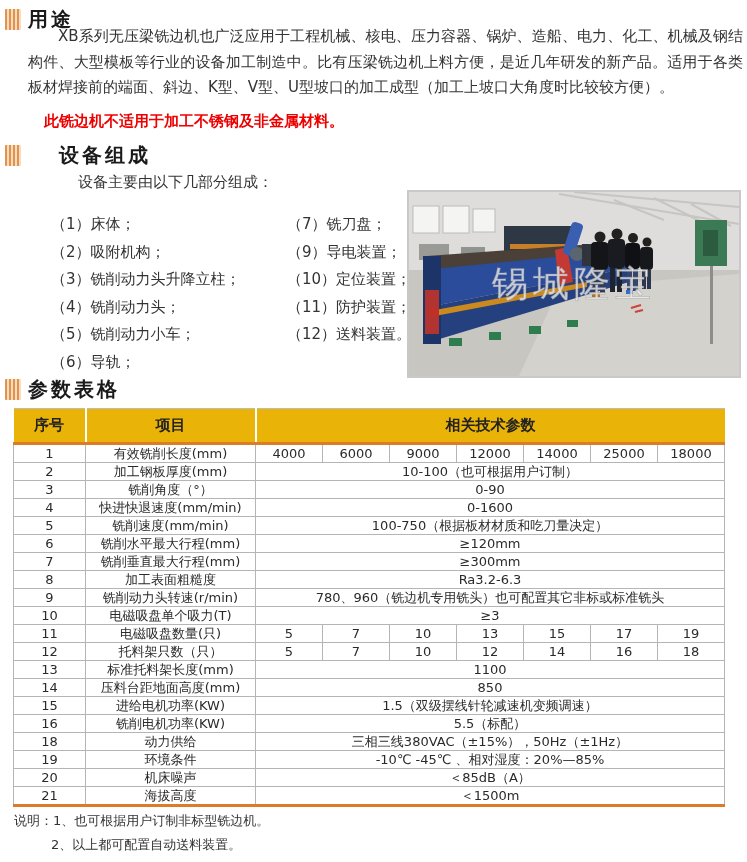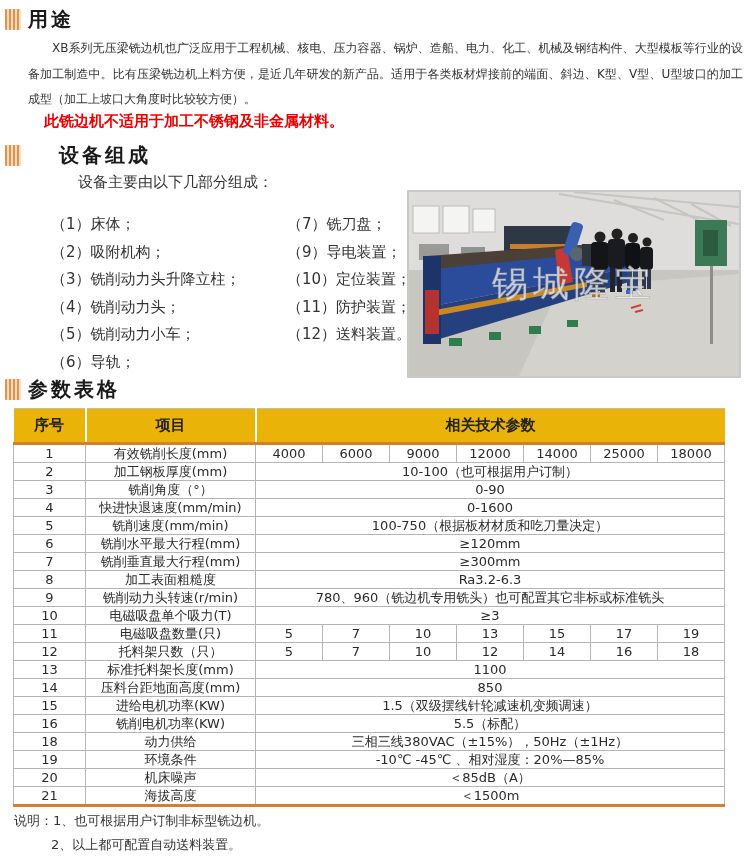--- a/index.html
+++ b/index.html
@@ -5,21 +5,21 @@
   html,body{margin:0;padding:0;background:#fff;}
   body{font-family:"DejaVu Sans","Liberation Sans",sans-serif;color:#333;}
   .page{position:relative;width:747px;height:862px;background:#fff;overflow:hidden;}
 
   
   .sec-title{position:absolute;display:flex;align-items:center;gap:7px;}
   .stripe-icon{width:16px;height:21px;background:repeating-linear-gradient(90deg,#e2924c 0 2px,#f6ddbf 2px 4px);border-radius:1px;}
   .sec-title .t{font-size:20px;font-weight:bold;color:#1a1a1a;letter-spacing:3px;}
 
   
-  .para{position:absolute;top:36px;left:28px;width:715px;font-size:12px;line-height:25.5px;color:#333;text-indent:2em;text-align:justify;}
+  .para{position:absolute;top:24px;left:28px;width:715px;font-size:15px;line-height:25.5px;color:#333;text-indent:2em;text-align:justify;}
   .warning{position:absolute;top:112px;left:44px;font-size:15px;font-weight:bold;color:#ee0000;}
 
   
   .intro{position:absolute;top:173px;left:30px;font-size:15px;color:#333;margin-left:48px;}
   .comp-col{position:absolute;top:196px;margin:15px;padding:0;list-style:none;font-size:15px;line-height:27.5px;color:#333;}
   .comp-col.c1{left:36px;width:230px;}
   .comp-col.c2{left:272px;width:130px;}
 
   
   .photo{position:absolute;top:190px;left:407px;width:330px;height:184px;border:2px solid #c9c9c9;background:#cfcecb;}

